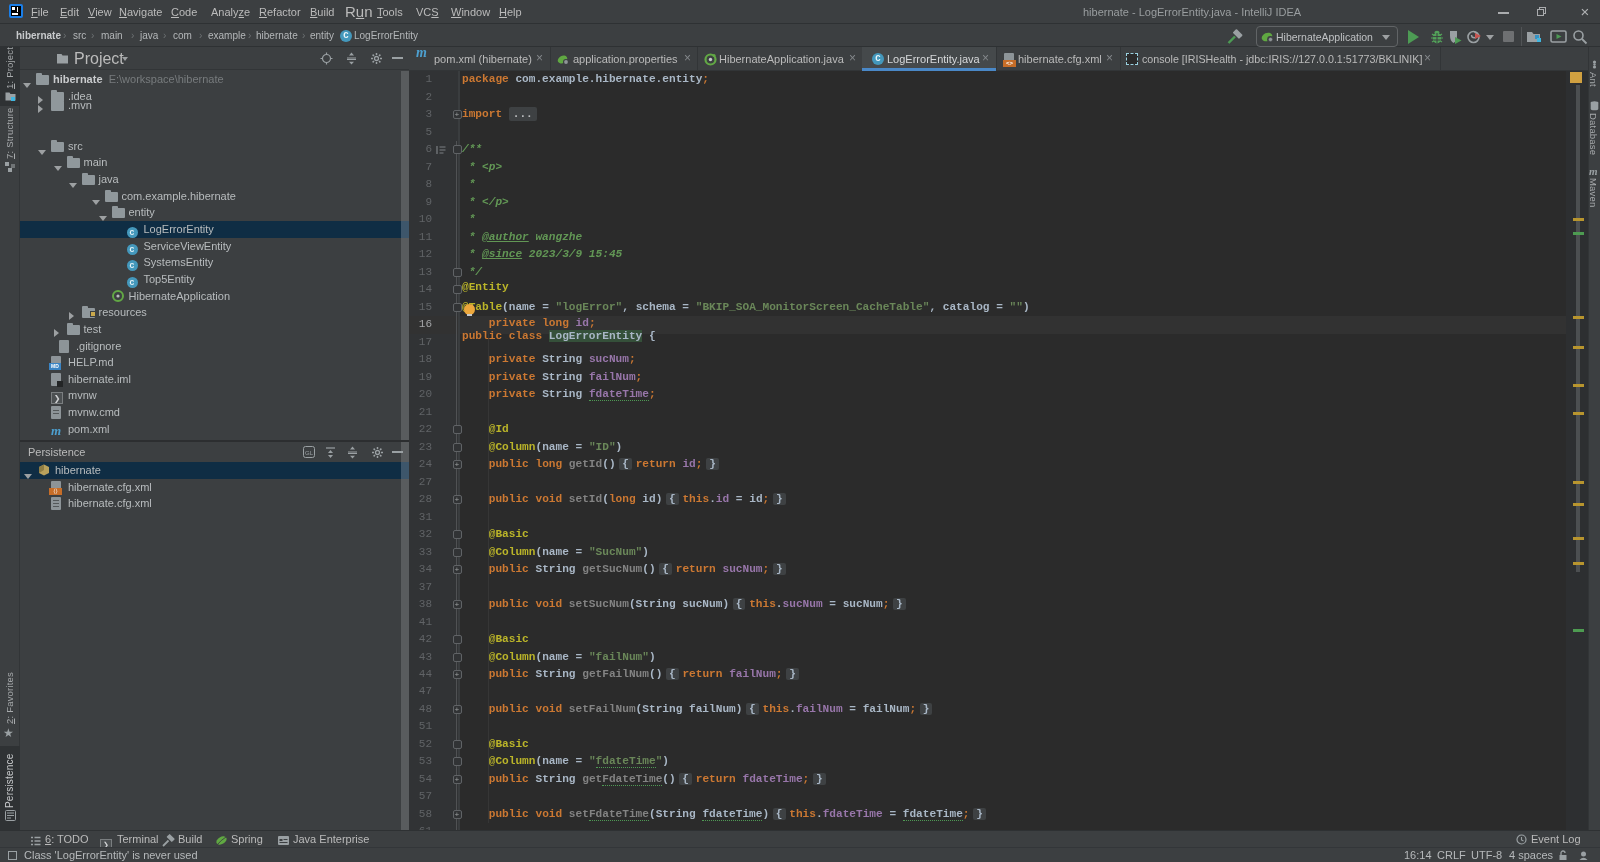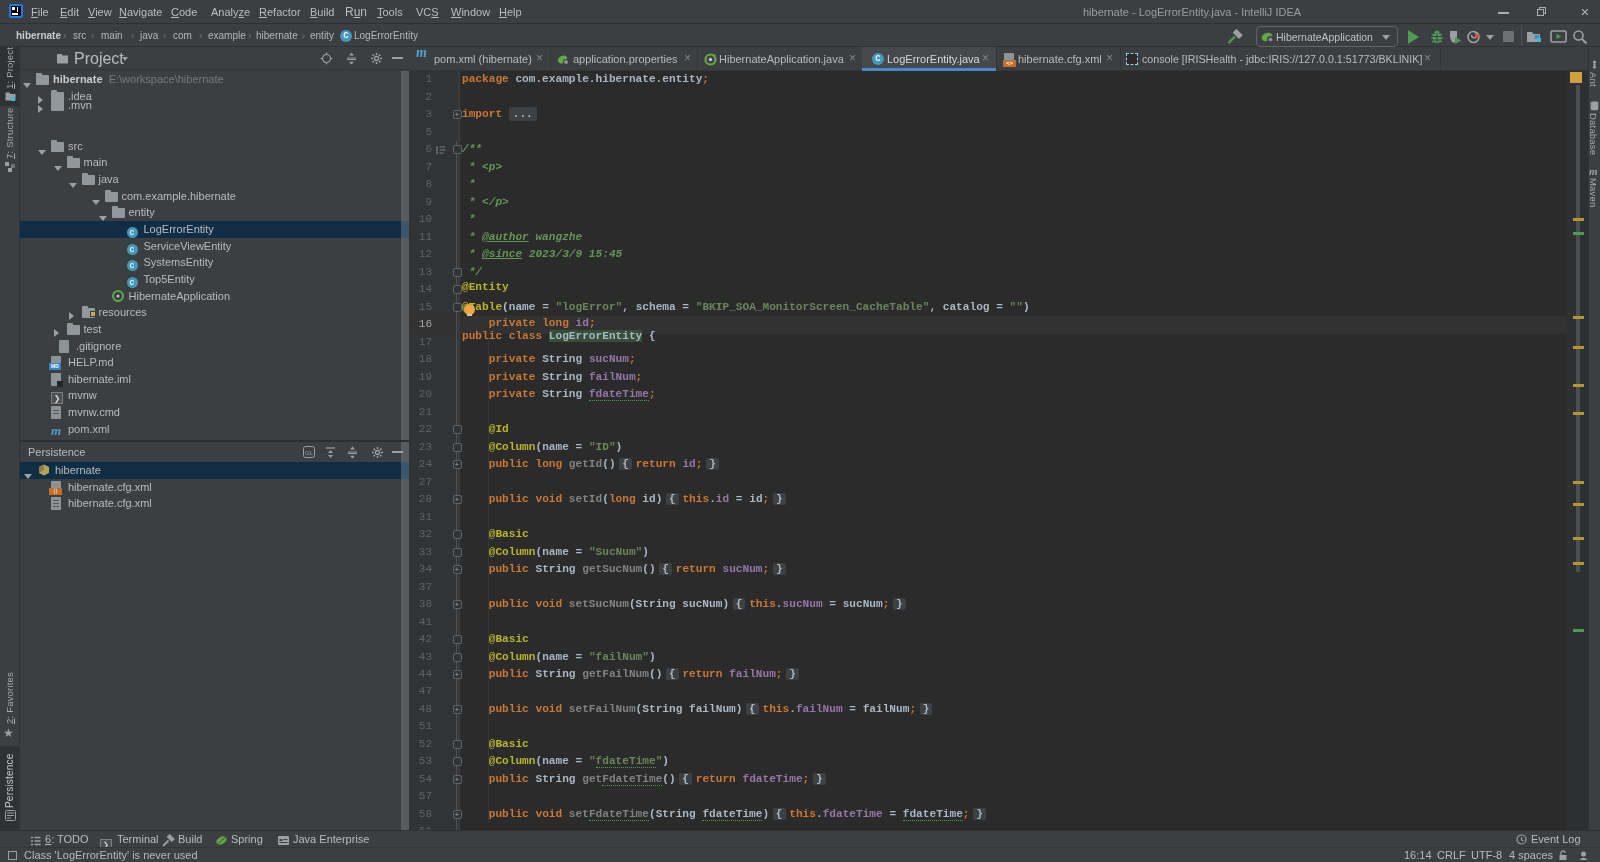--- a/index.html
+++ b/index.html
@@ -41,21 +41,21 @@
 <div class="abs" style="left:16.5px;top:7px;width:1.5px;height:5px;background:#fff"></div>
 <div class="abs" style="left:12px;top:13px;width:6px;height:1.5px;background:#fff"></div>
 <div class="abs" style="left:31px;top:4px;height:16px;line-height:16px;font-size:11px;color:#bbbbbb"><u>F</u>ile</div>
 <div class="abs" style="left:60px;top:4px;height:16px;line-height:16px;font-size:11px;color:#bbbbbb"><u>E</u>dit</div>
 <div class="abs" style="left:88px;top:4px;height:16px;line-height:16px;font-size:11px;color:#bbbbbb"><u>V</u>iew</div>
 <div class="abs" style="left:119px;top:4px;height:16px;line-height:16px;font-size:11px;color:#bbbbbb"><u>N</u>avigate</div>
 <div class="abs" style="left:171px;top:4px;height:16px;line-height:16px;font-size:11px;color:#bbbbbb"><u>C</u>ode</div>
 <div class="abs" style="left:211px;top:4px;height:16px;line-height:16px;font-size:11px;color:#bbbbbb">Analy<u>z</u>e</div>
 <div class="abs" style="left:259px;top:4px;height:16px;line-height:16px;font-size:11px;color:#bbbbbb"><u>R</u>efactor</div>
 <div class="abs" style="left:310px;top:4px;height:16px;line-height:16px;font-size:11px;color:#bbbbbb"><u>B</u>uild</div>
-<div class="abs" style="left:345px;top:4px;height:16px;line-height:16px;font-size:12px;color:#bbbbbb">R<u>u</u>n</div>
+<div class="abs" style="left:345px;top:4px;height:16px;line-height:16px;font-size:15px;color:#bbbbbb">R<u>u</u>n</div>
 <div class="abs" style="left:377px;top:4px;height:16px;line-height:16px;font-size:11px;color:#bbbbbb"><u>T</u>ools</div>
 <div class="abs" style="left:416px;top:4px;height:16px;line-height:16px;font-size:11px;color:#bbbbbb">VC<u>S</u></div>
 <div class="abs" style="left:451px;top:4px;height:16px;line-height:16px;font-size:11px;color:#bbbbbb"><u>W</u>indow</div>
 <div class="abs" style="left:499px;top:4px;height:16px;line-height:16px;font-size:11px;color:#bbbbbb"><u>H</u>elp</div>
 <div class="abs" style="left:1083px;top:4px;height:16px;line-height:16px;font-size:11px;color:#9a9ea0">hibernate - LogErrorEntity.java - IntelliJ IDEA</div>
 <div class="abs" style="left:1498px;top:12px;width:11px;height:1.6px;background:#aaacae"></div>
 <div class="abs" style="left:1539px;top:7px;width:7px;height:7px;border:1.2px solid #aaacae"></div>
 <div class="abs" style="left:1537px;top:9px;width:7px;height:7px;border:1.2px solid #aaacae;background:#3c3f41"></div>
 <div class="abs" style="left:1577px;top:2px;width:16px;height:20px;color:#b0b2b4;font-size:15px;line-height:20px;text-align:center">×</div>
 <div class="abs" style="left:0;top:25px;width:1600px;height:22px;background:#3c3f41;border-bottom:1px solid #2e3133"></div>

